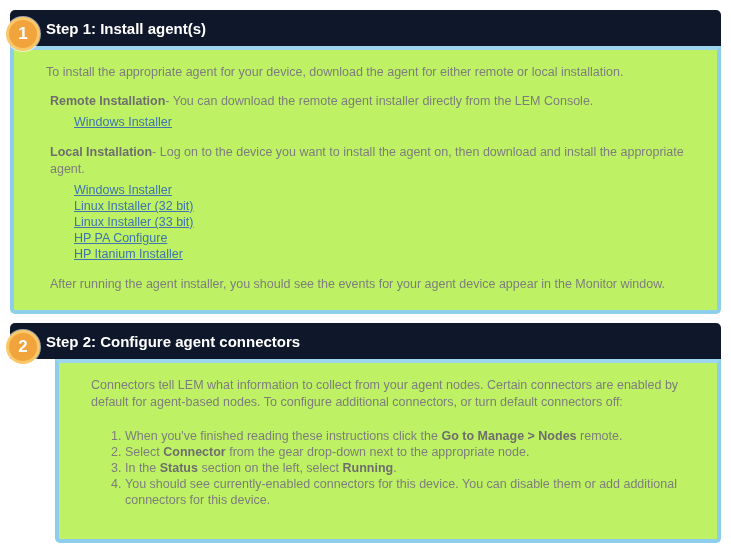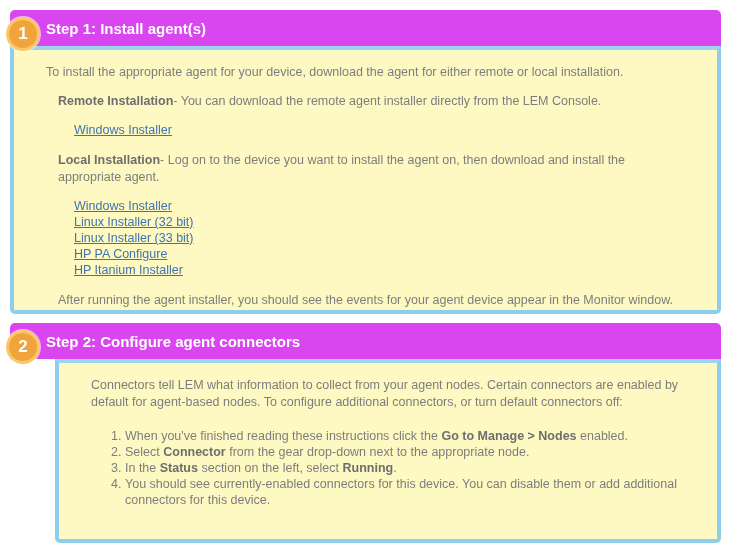--- a/index.html
+++ b/index.html
@@ -13,38 +13,38 @@
     padding-top: 10px;
     width: 731px;
   }
   .panel {
     position: relative;
     margin: 0 10px 9px 10px;
     width: 711px;
     box-sizing: border-box;
   }
   .panel-header {
-    background: #d946ef;
+    background: #0f172a;
     border-radius: 5px 5px 0 0;
     height: 36px;
     display: flex;
     align-items: center;
     padding-left: 36px;
     box-sizing: border-box;
   }
   .panel-title {
     color: #ffffff;
     font-size: 15px;
     font-weight: bold;
   }
   .panel-body {
     border: 4px solid #8cceec;
     border-top: 4px solid #9bd5ee;
     border-radius: 0 0 5px 5px;
-    background: #fef9c3;
+    background: #bef264;
     padding: 12px 28px 0 32px;
     box-sizing: border-box;
     color: #7d7d7d;
     font-size: 12.5px;
     line-height: 17px;
   }
   .panel-body.body-step1 { height: 268px; }
   .panel-body.body-step2 { height: 184px; margin-left: 45px; }
   .badge {
     position: absolute;
@@ -58,21 +58,21 @@
     border-radius: 50%;
     color: #ffffff;
     font-size: 17px;
     font-weight: bold;
     display: flex;
     align-items: center;
     justify-content: center;
     z-index: 2;
     box-shadow: 0 0 0 1px rgba(255,255,255,0.6);
   }
-  p { margin: 12px; }
+  p { margin: 4px; }
   .intro { margin: 2px 0 12px 0; }
   .section-head b { color: #6e6e6e; }
   b { color: #6e6e6e; }
   .links { margin: 0 0 14px 28px; }
   .links a {
     display: block;
     color: #3f74ae;
     line-height: 16px;
   }
   .outro { margin-top: 14px; }
@@ -118,21 +118,21 @@
 
   <div class="panel">
     <div class="badge">2</div>
     <div class="panel-header">
       <span class="panel-title">Step 2: Configure agent connectors</span>
     </div>
     <div class="panel-body body-step2">
       <p class="intro">Connectors tell LEM what information to collect from your agent nodes. Certain connectors are enabled by default for agent-based nodes. To configure additional connectors, or turn default connectors off:</p>
 
       <ol class="instructions">
-        <li><span>When you've finished reading these instructions click the </span><b>Go to Manage &gt; Nodes</b><span> enabled.</span></li>
+        <li><span>When you've finished reading these instructions click the </span><b>Go to Manage &gt; Nodes</b><span> remote.</span></li>
         <li><span>Select </span><b>Connector</b><span> from the gear drop-down next to the appropriate node.</span></li>
         <li><span>In the </span><b>Status</b><span> section on the left, select </span><b>Running</b><span>.</span></li>
         <li><span>You should see currently-enabled connectors for this device. You can disable them or add additional connectors for this device.</span></li>
       </ol>
     </div>
   </div>
 
 </div>
 
 </body></html>

